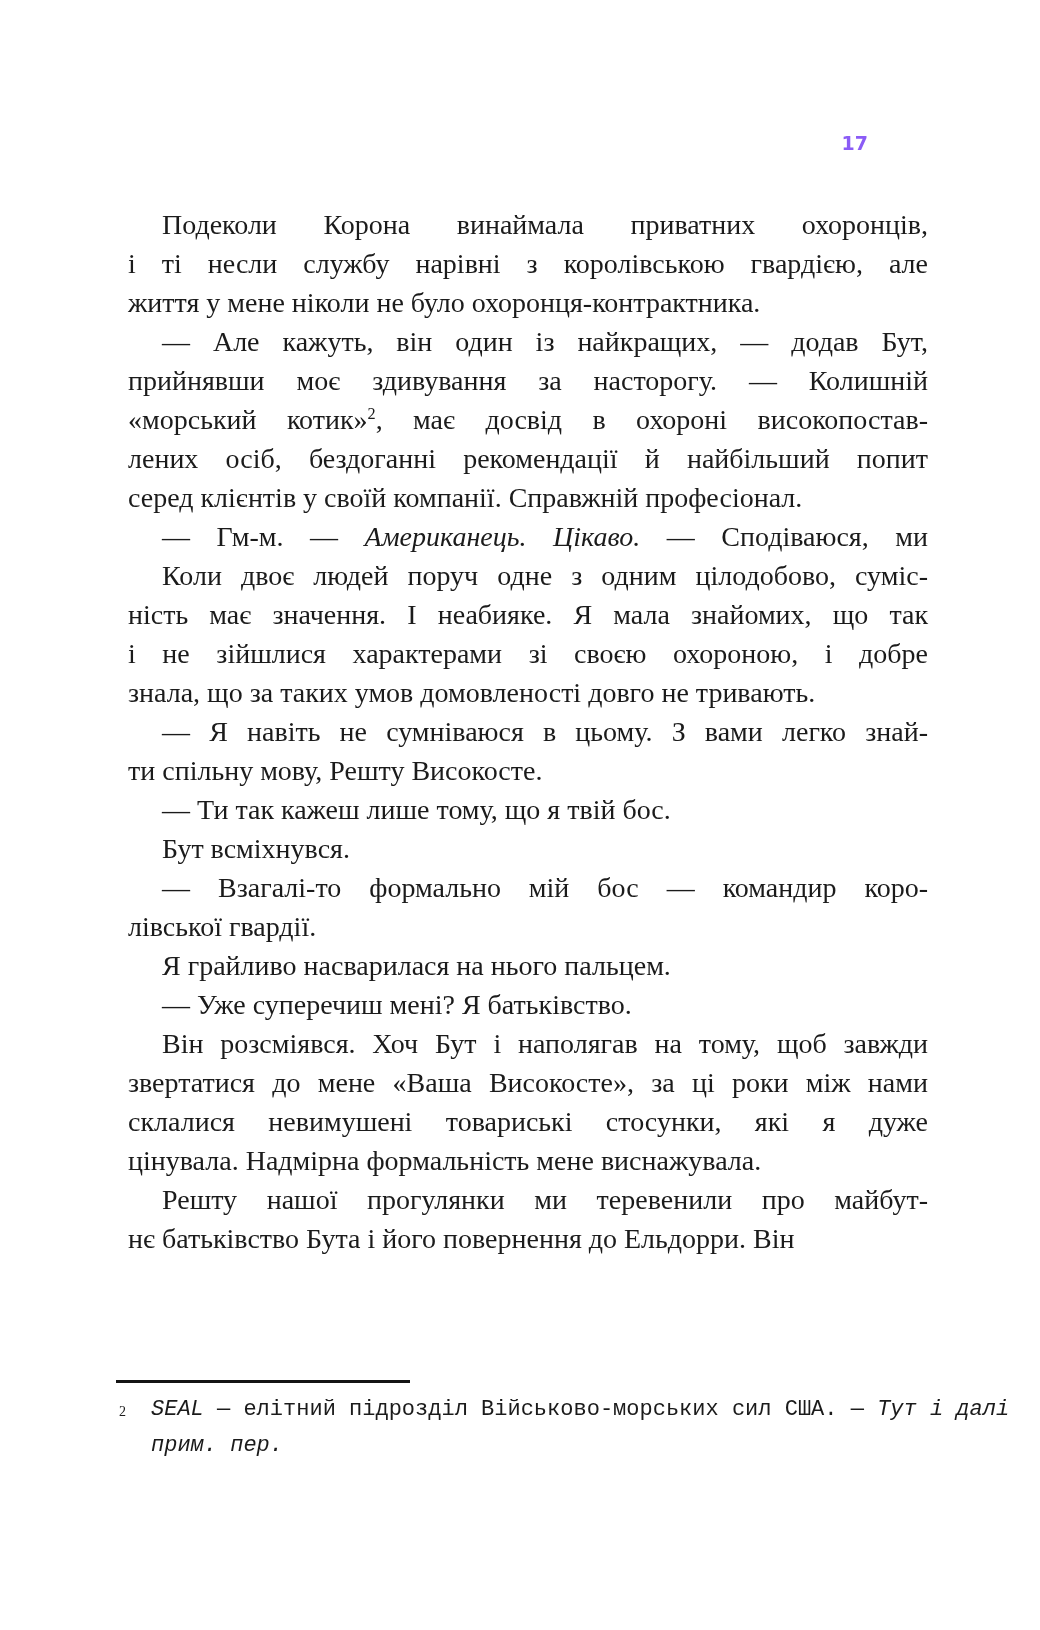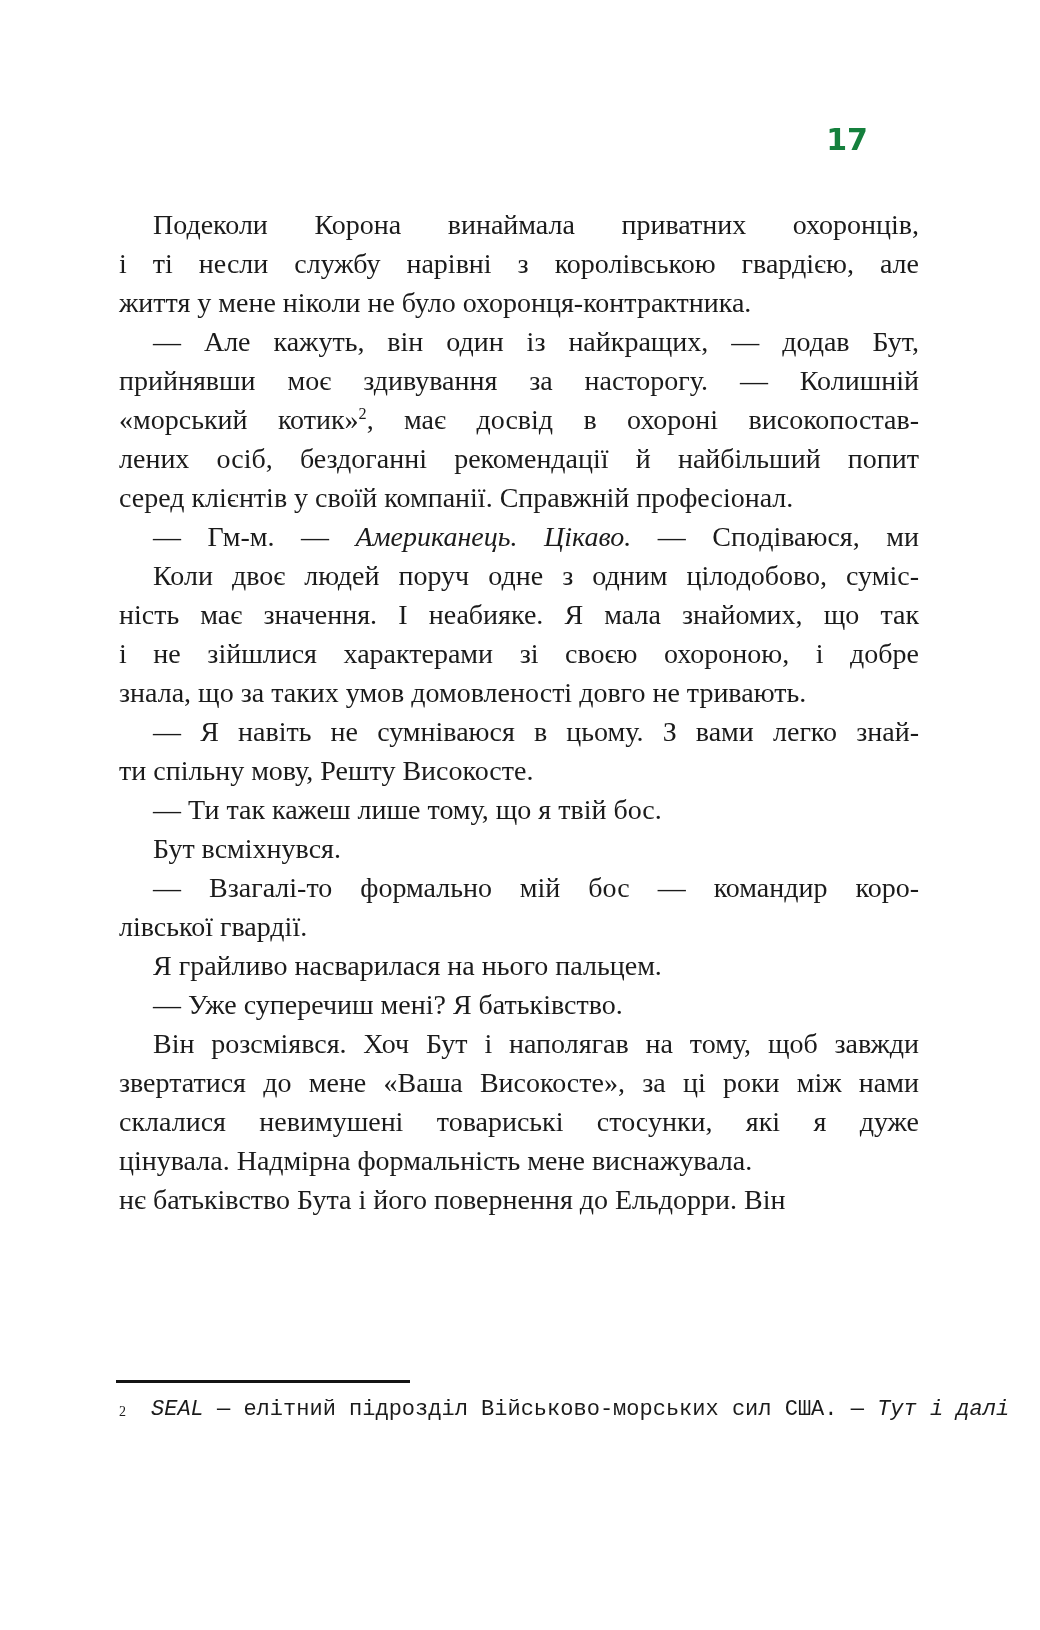--- a/index.html
+++ b/index.html
@@ -11,30 +11,30 @@
     position: relative;
     width: 1040px;
     height: 1630px;
     background: #ffffff;
     color: #1b1b1b;
     font-family: "Liberation Serif", "DejaVu Serif", serif;
     overflow: hidden;
   }
   .page-number {
     position: absolute;
-    top: 122px;
+    top: 132px;
     right: 172px;
     font-family: "DejaVu Sans", "Liberation Sans", sans-serif;
     font-weight: 600;
-    font-size: 30px;
-    color: #15803d;
+    font-size: 19px;
+    color: #8b5cf6;
   }
   .body-text {
     position: absolute;
-    left: 119px;
+    left: 128px;
     top: 205px;
     width: 800px;
     font-size: 28px;
     line-height: 39px;
     color: #1b1b1b;
   }
   .line {
     text-align: justify;
     text-align-last: justify;
     height: 39px;
@@ -103,23 +103,25 @@
     <div class="line indent end">— Ти так кажеш лише тому, що я твій бос.</div>
     <div class="line indent end">Бут всміхнувся.</div>
     <div class="line indent">— Взагалі-то формально мій бос — командир коро-</div>
     <div class="line end">лівської гвардії.</div>
     <div class="line indent end">Я грайливо насварилася на нього пальцем.</div>
     <div class="line indent end">— Уже суперечиш мені? Я батьківство.</div>
     <div class="line indent">Він розсміявся. Хоч Бут і наполягав на тому, щоб завжди</div>
     <div class="line">звертатися до мене «Ваша Високосте», за ці роки між нами</div>
     <div class="line">склалися невимушені товариські стосунки, які я дуже</div>
     <div class="line end">цінувала. Надмірна формальність мене виснажувала.</div>
+    <div class="line indent">Решту нашої прогулянки ми теревенили про майбут-</div>
     <div class="line end">нє батьківство Бута і його повернення до Ельдорри. Він</div>
   </div>
 
   <div class="fn-rule"></div>
 
   <div class="footnote">
     <span class="fn-marker">2</span>
     <div class="fn-line"><span class="it">SEAL</span><span> — елітний підрозділ Військово-морських сил США. — </span><span class="it">Тут і далі</span></div>
+    <div class="fn-line it">прим. пер.</div>
   </div>
 
 </div>
 
 </body></html>

